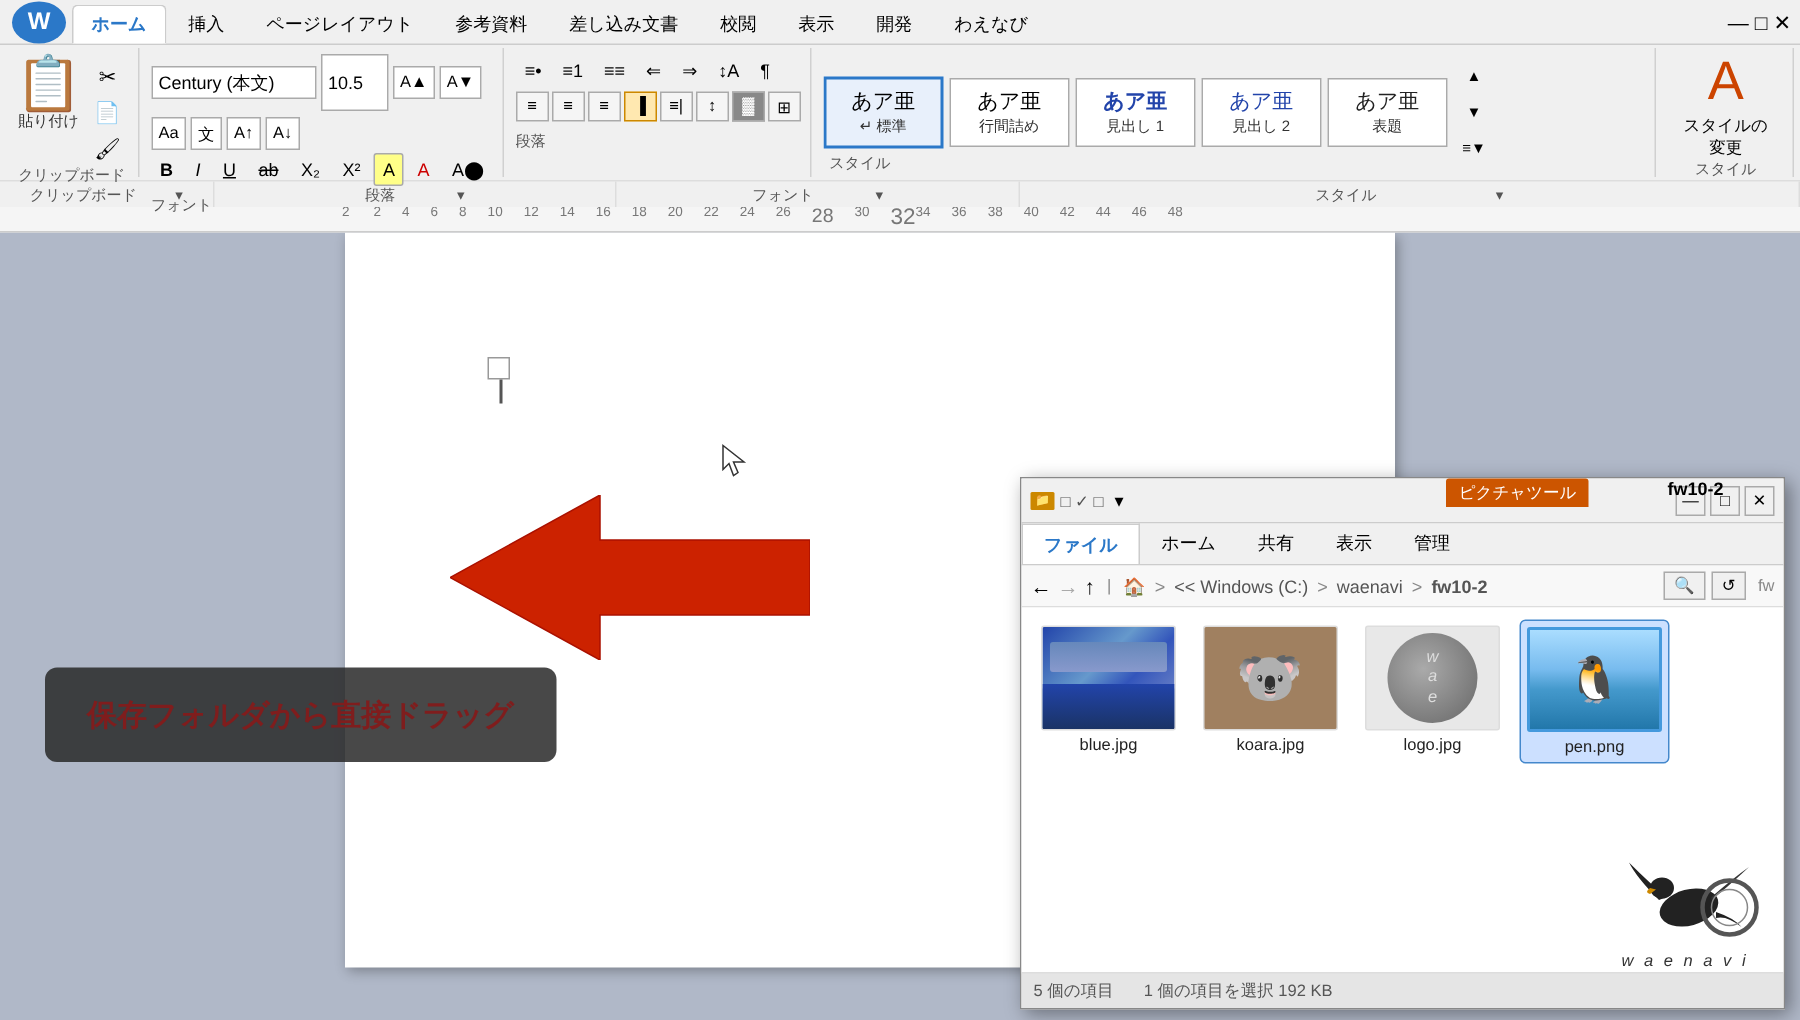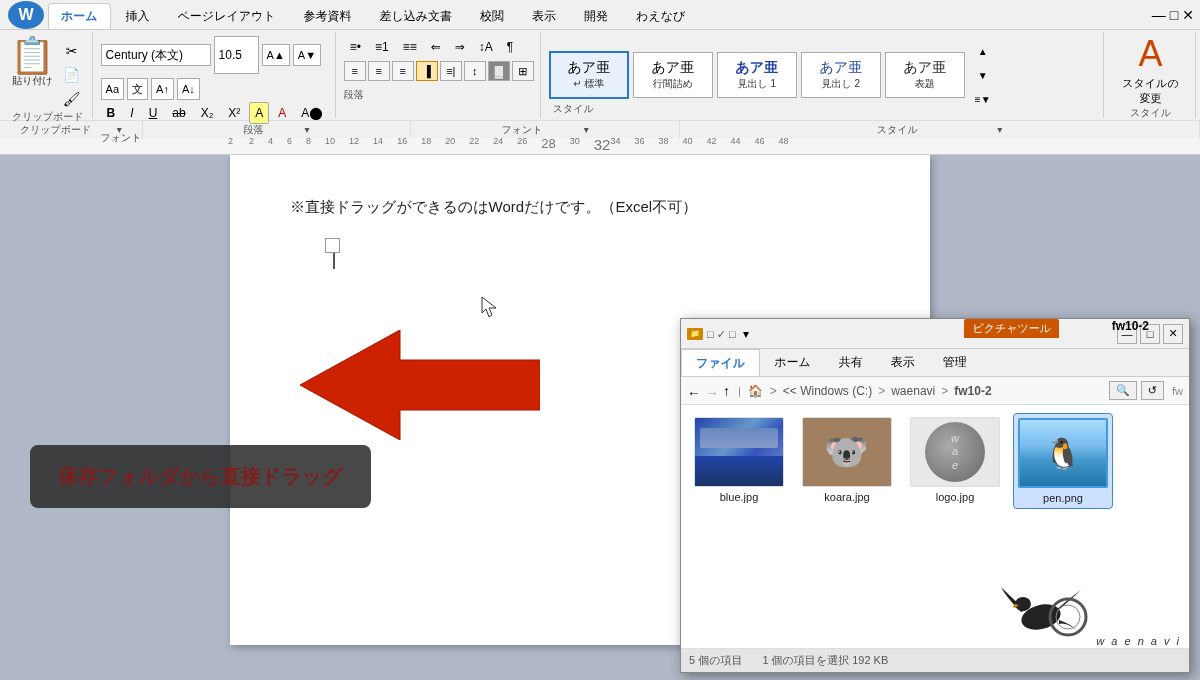--- a/index.html
+++ b/index.html
@@ -608,21 +608,20 @@
     <span style="font-size:9px; color:#777; margin-right:14px;">42</span>
     <span style="font-size:9px; color:#777; margin-right:14px;">44</span>
     <span style="font-size:9px; color:#777; margin-right:14px;">46</span>
     <span style="font-size:9px; color:#777; margin-right:14px;">48</span>
   </div>
 </div>
 
 <div style="position:absolute; top:155px; left:0; right:0; bottom:0; background:#b0b8c8;"></div>
 
 <div class="doc-page">
-  <p class="doc-text">※直接ドラッグができるのはWordだけです。（Excel不可）</p>
 
   <div style="position:absolute; top:83px; left:95px; width:15px; height:15px; border:1px solid #999;"></div>
   <div style="position:absolute; top:98px; left:103px; width:2px; height:16px; background:#555;"></div>
 </div>
 
 <div class="cursor-arrow">
   <svg width="20" height="24" viewBox="0 0 20 24">
     <polygon points="2,2 2,18 6,14 9,22 12,20 9,13 16,13" fill="white" stroke="#333" stroke-width="1"></polygon>
   </svg>
 </div>
@@ -715,21 +714,21 @@
     <div class="file-item selected">
       <div class="img-pen">
 
         <div style="display:flex; align-items:center; justify-content:center; width:100%; height:100%;">
           <span style="font-size:30px;">🐧</span>
         </div>
       </div>
       <span class="file-name">pen.png</span>
     </div>
 
-    <div style="position:absolute; bottom:25px; right:8px; display:flex; align-items:flex-end;">
+    <div style="position:absolute; bottom:25px; right:8px; display:flex; flex-direction:column; align-items:flex-start;">
       <svg width="100" height="70" viewBox="0 0 100 70">
 
         <g transform="translate(5,5)">
 
           <ellipse cx="40" cy="35" rx="20" ry="12" fill="#222" transform="rotate(-15,40,35)"></ellipse>
 
           <path d="M20,30 Q5,15 0,5 Q15,20 25,28 Z" fill="#222"></path>
 
           <path d="M55,28 Q70,15 80,8 Q65,22 55,30 Z" fill="#333"></path>
 

